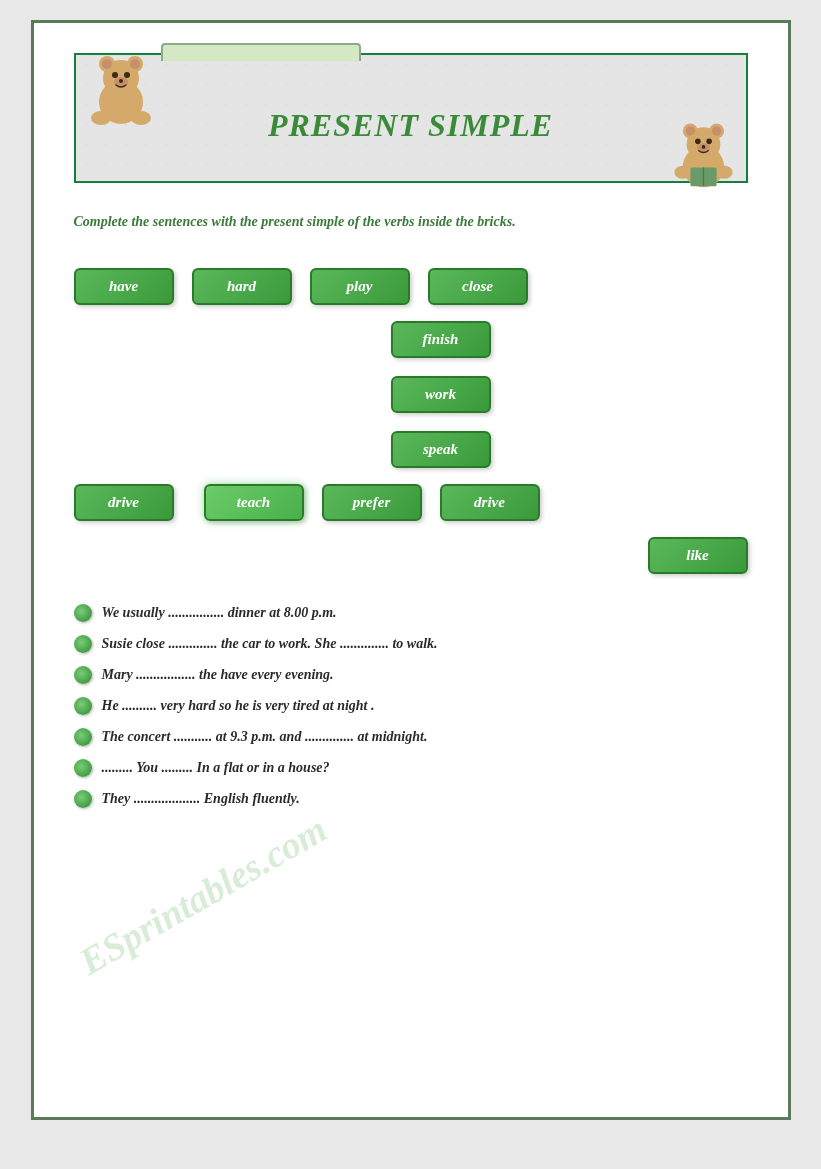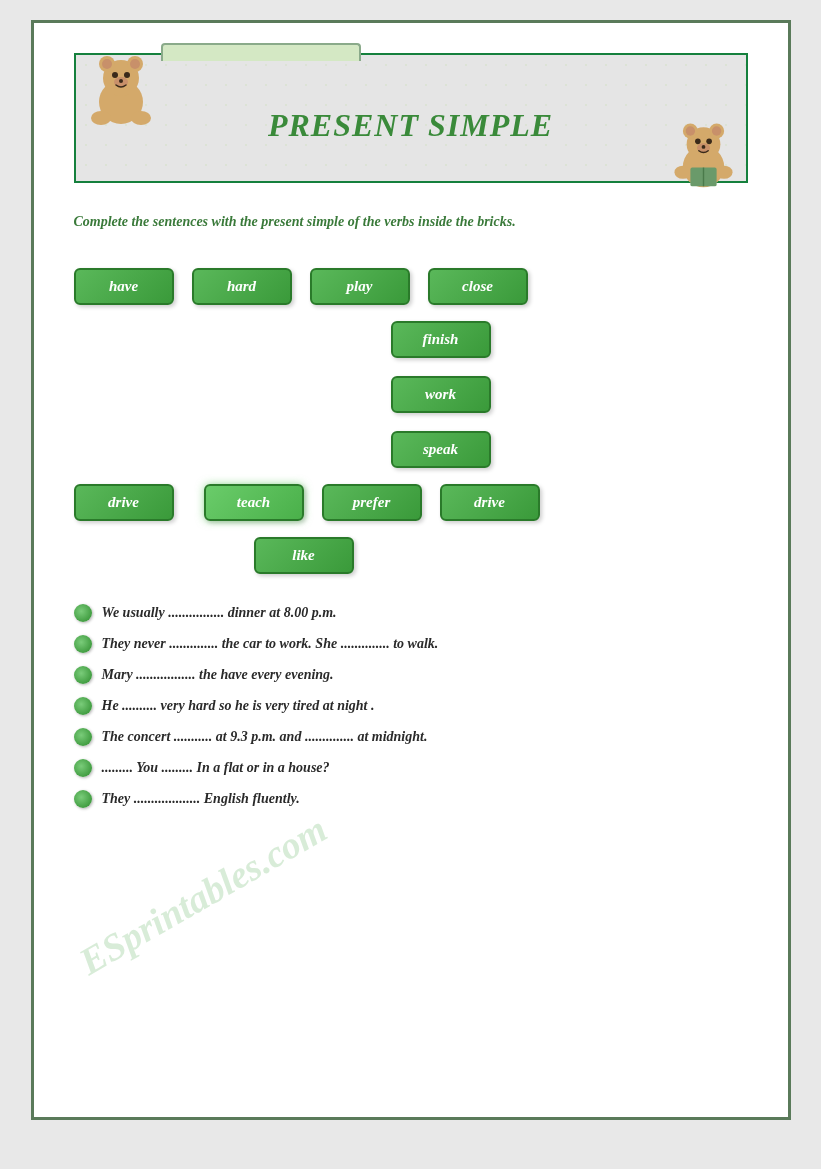--- a/index.html
+++ b/index.html
@@ -111,20 +111,21 @@
       align-items: center;
     }
 
     .verb-row.row2 {
       padding-left: 60px;
       flex-direction: column;
     }
 
     .verb-row.row4 {
       padding-left: 180px;
+      justify-content: flex-end;
     }
 
     .verb-brick {
       background: linear-gradient(135deg, #5ab85a, #3a9a3a);
       color: #fff;
       font-size: 15px;
       font-weight: bold;
       font-style: italic;
       font-family: 'Comic Sans MS', cursive;
       padding: 8px 22px;
@@ -287,21 +288,21 @@
 
   <div class="sentences-section">
 
     <div class="sentence-item">
       <span class="bullet"></span>
       <span class="sentence-text">We usually ................ dinner at 8.00 p.m.</span>
     </div>
 
     <div class="sentence-item">
       <span class="bullet"></span>
-      <span class="sentence-text">They never .............. the car to work. She .............. to walk.</span>
+      <span class="sentence-text">Susie close .............. the car to work. She .............. to walk.</span>
     </div>
 
     <div class="sentence-item">
       <span class="bullet"></span>
       <span class="sentence-text">Mary ................. the have every evening.</span>
     </div>
 
 
 
     <div class="sentence-item">

